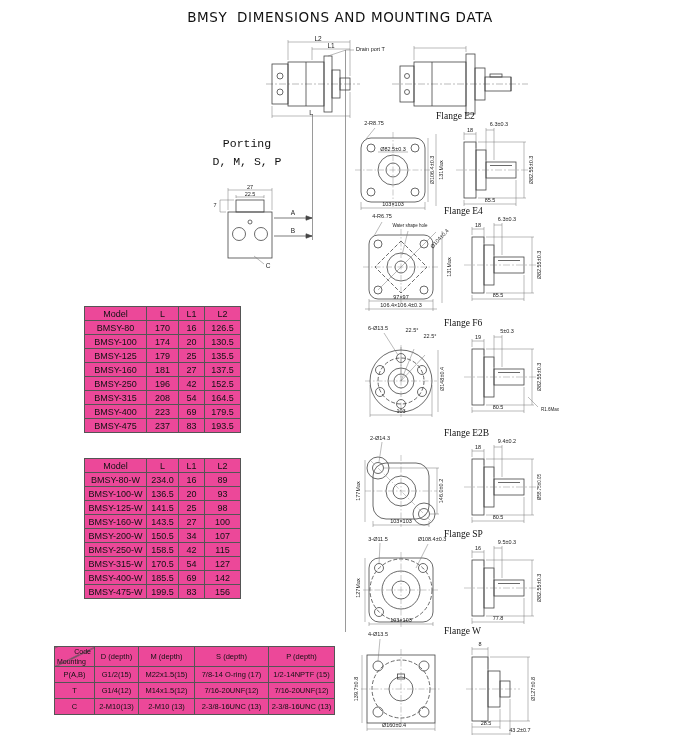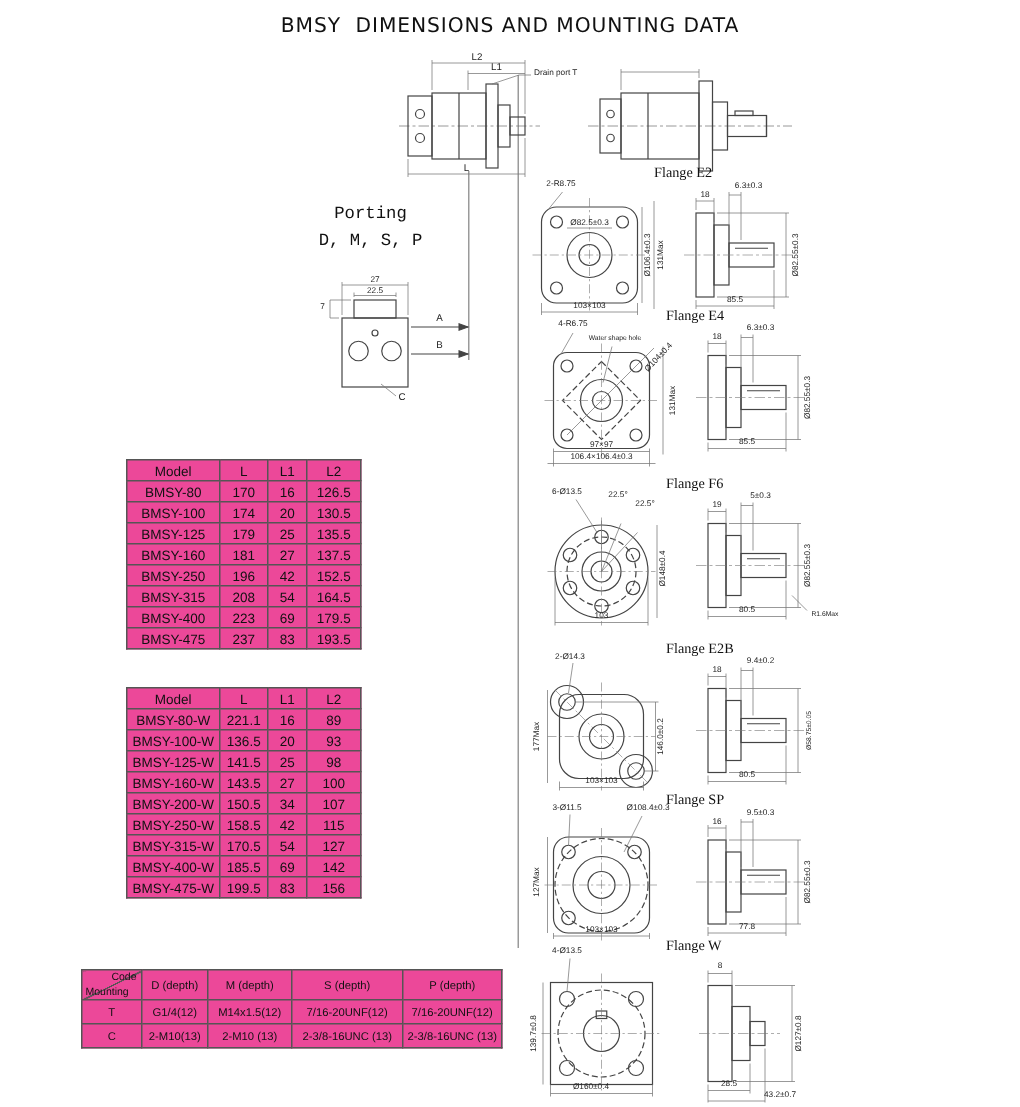--- a/index.html
+++ b/index.html
@@ -209,21 +209,21 @@
         <tr>
       <th>Model</th>
       <th>L</th>
       <th>L1</th>
       <th>L2</th>
     </tr>
       </thead>
     <tbody>
         <tr>
           <td>BMSY-80-W</td>
-          <td>221.1</td>
+          <td>234.0</td>
           <td>16</td>
           <td>89</td>
         </tr>
         <tr>
           <td>BMSY-100-W</td>
           <td>136.5</td>
           <td>20</td>
           <td>93</td>
         </tr>
         <tr>
@@ -286,20 +286,27 @@
         <span class="c-top">Code</span>
         <span class="c-bot">Mounting</span>
       </th>
       <th>D (depth)</th>
       <th>M (depth)</th>
       <th>S (depth)</th>
       <th>P (depth)</th>
     </tr>
       </thead>
     <tbody>
+        <tr>
+          <td>P(A,B)</td>
+          <td>G1/2(15)</td>
+          <td>M22x1.5(15)</td>
+          <td>7/8-14 O-ring (17)</td>
+          <td>1/2-14NPTF (15)</td>
+        </tr>
         <tr>
           <td>T</td>
           <td>G1/4(12)</td>
           <td>M14x1.5(12)</td>
           <td>7/16-20UNF(12)</td>
           <td>7/16-20UNF(12)</td>
         </tr>
         <tr>
           <td>C</td>
           <td>2-M10(13)</td>

